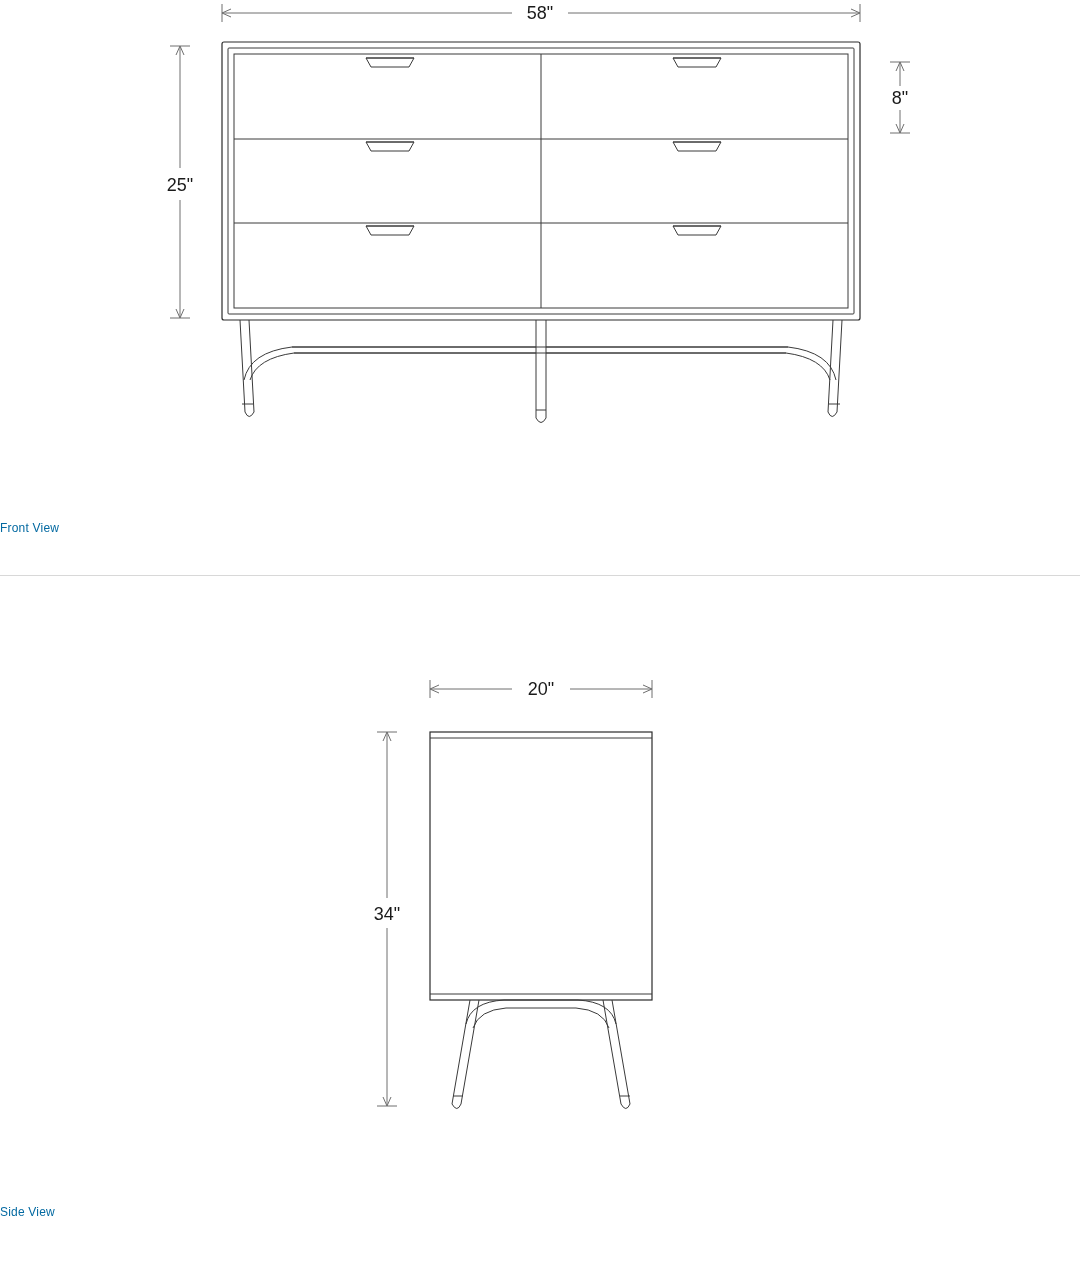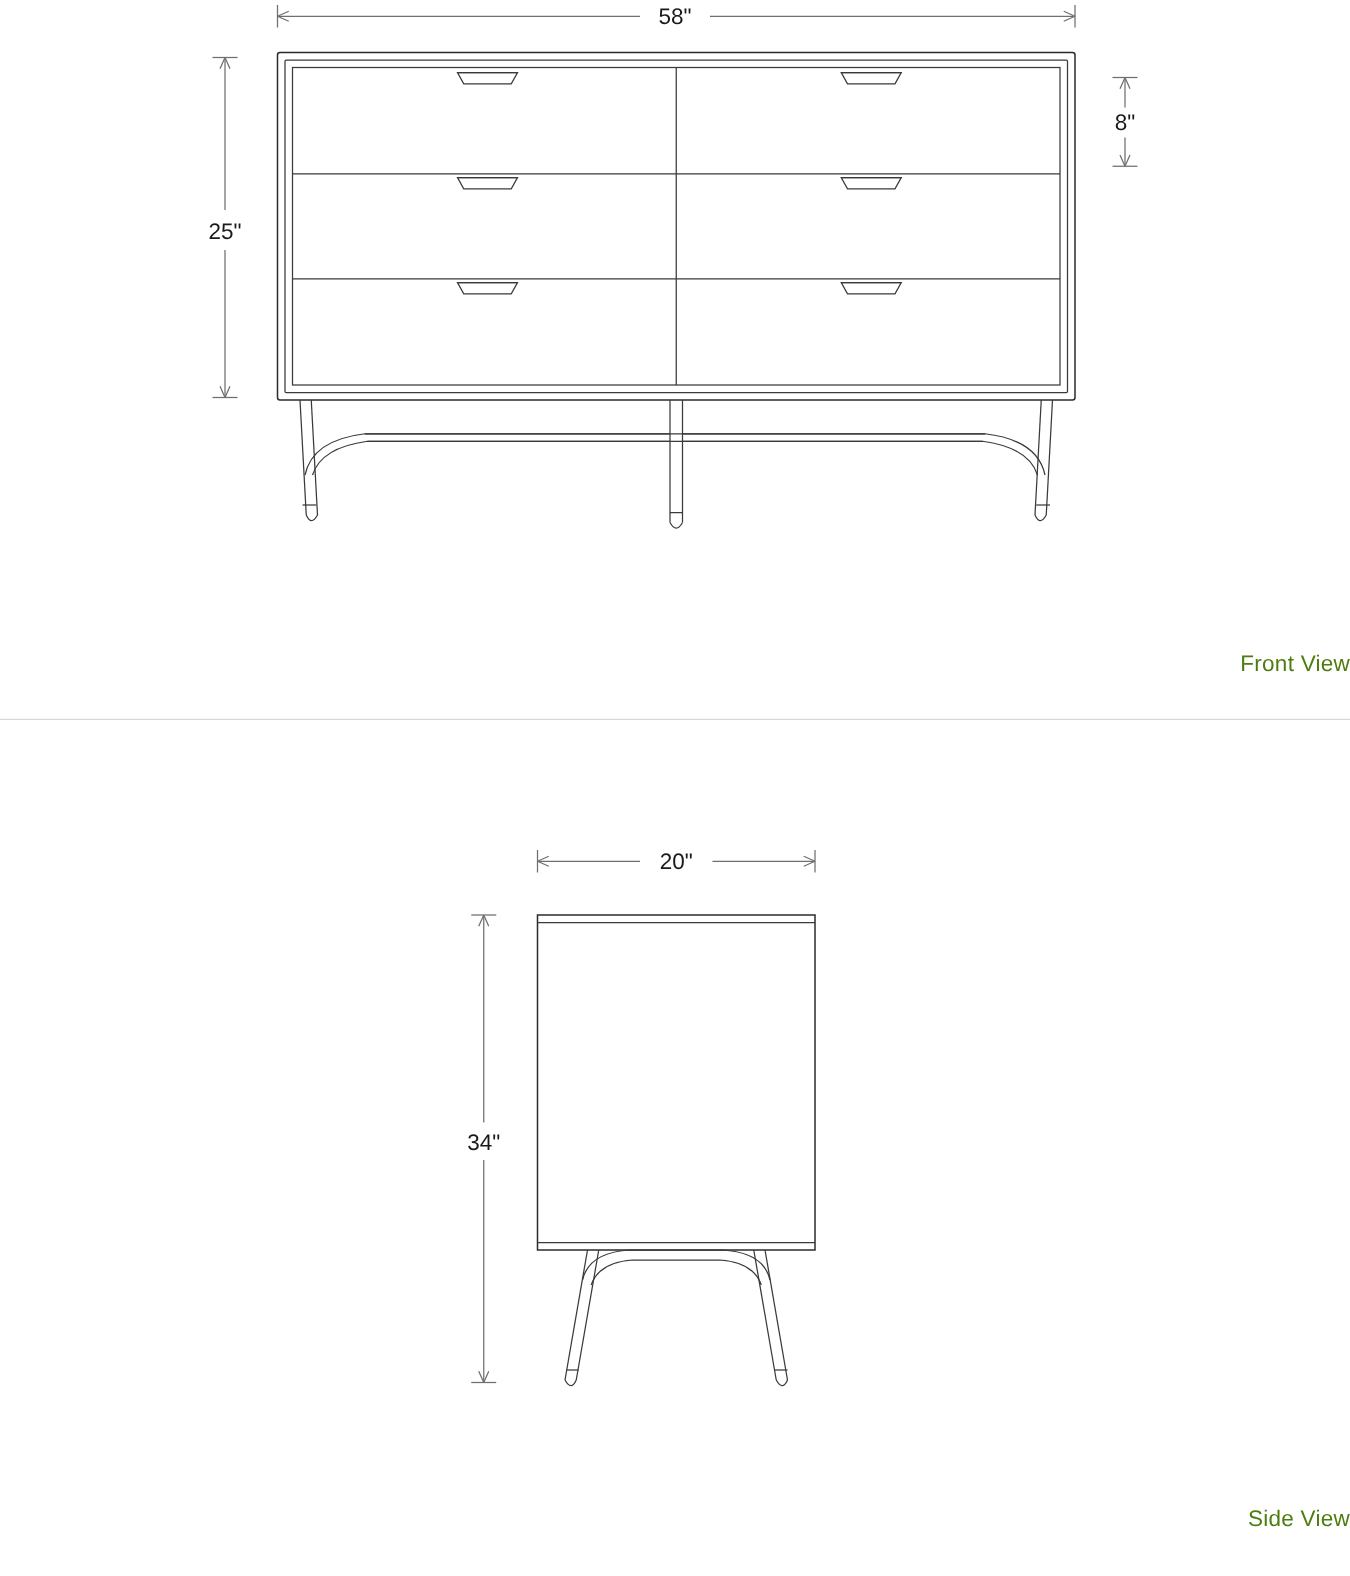--- a/index.html
+++ b/index.html
@@ -28,23 +28,23 @@
     left: 0;
     top: 575px;
     width: 1080px;
     height: 1px;
     background: #d8d8d8;
   }
 
   .view-caption {
     position: absolute;
     width: 100%;
-    text-align: right;
-    font-size: 18px;
-    color: #4d7c0f;
+    text-align: left;
+    font-size: 12px;
+    color: #0369a1;
     letter-spacing: 0.2px;
   }
   #front-caption { top: 521px; }
   #side-caption  { top: 1205px; }
 
   svg { display: block; }
   .dim-label {
     font-family: "Liberation Sans", sans-serif;
     font-size: 18px;
     fill: #1a1a1a;

